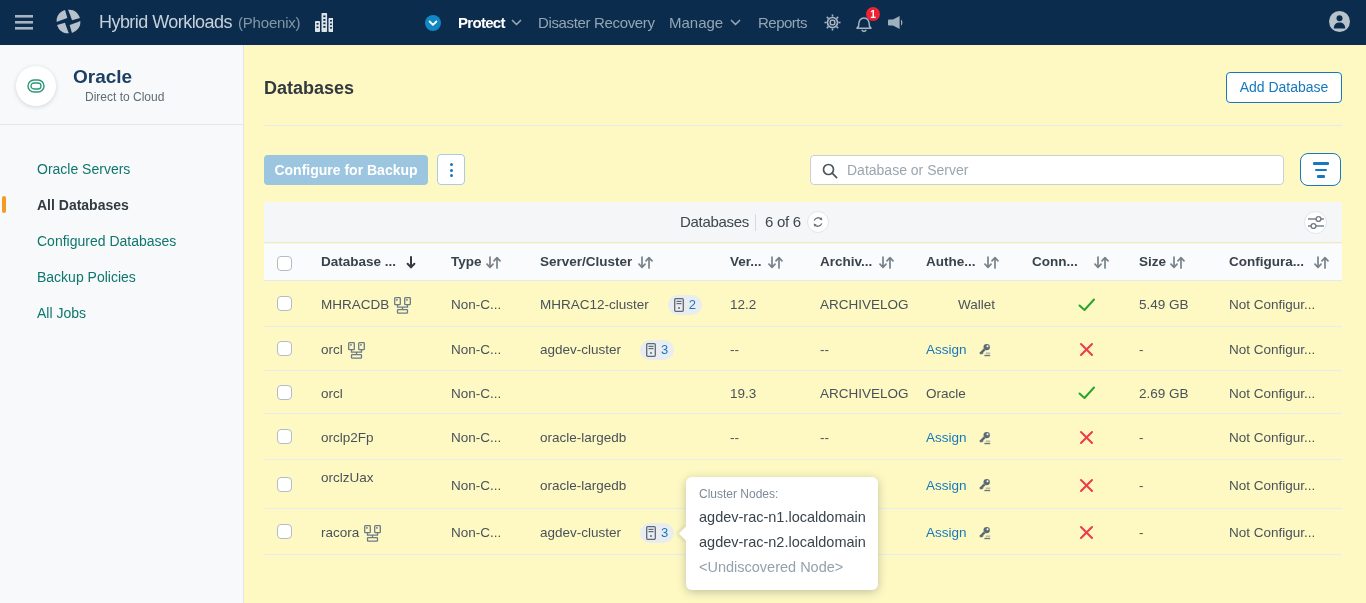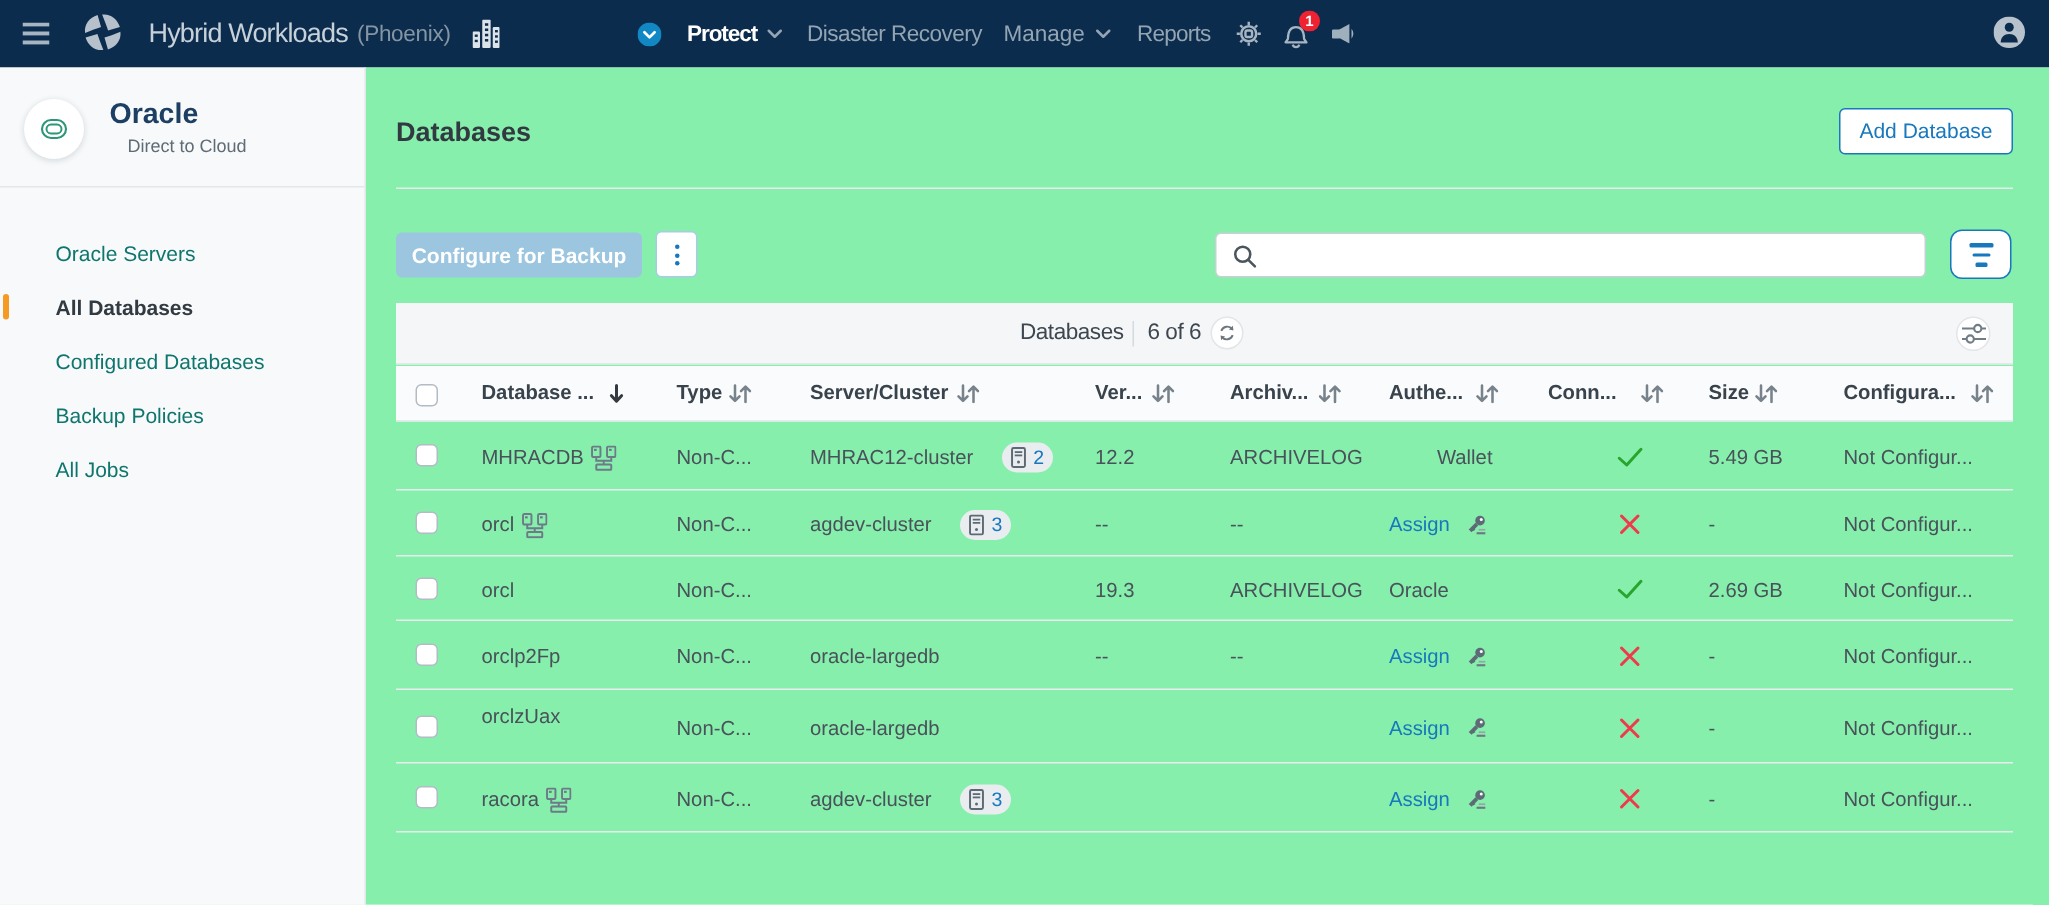--- a/index.html
+++ b/index.html
@@ -15,21 +15,21 @@
 
 #side { position:absolute; left:0; top:45px; width:244px; height:558px; background:#f7f9fa; border-right:1px solid #e2e6e9; }
 #side .circ { position:absolute; left:16px; top:21px; width:40px; height:40px; border-radius:50%; background:#fff; box-shadow:0 1px 4px rgba(40,60,80,.18); }
 #side h2 { position:absolute; left:73px; top:21px; font-size:19px; color:#1c3f63; font-weight:bold; }
 #side .sub { position:absolute; left:73px; top:45px; font-size:12px; color:#5f6b75;margin-left:12px; }
 #side .div { position:absolute; left:0; top:79px; width:243px; height:1px; background:#e4e7ea; }
 #side .item { position:absolute; left:37px; font-size:14px; color:#0f766e; }
 #side .bold { font-weight:bold; color:#333b42; }
 #side .obar { position:absolute; left:2px; top:151px; width:4px; height:17px; border-radius:2px; background:#f59b23; }
 
-#main { position:absolute; left:244px; top:45px; width:1122px; height:558px; background:#86efac; }
+#main { position:absolute; left:244px; top:45px; width:1122px; height:558px; background:#fef9c3; }
 h1 { position:absolute; left:20px; top:33px; font-size:18px; color:#323940; font-weight:bold; }
 .btn-o { position:absolute; border:1px solid #1778bd; border-radius:4px; color:#1778bd; font-size:14px; text-align:center; background:#fff; }
 #addbtn { left:982px; top:27px; width:116px; height:31px; line-height:29px; }
 #hdiv { position:absolute; left:20px; top:80px; width:1078px; height:1px; background:#e7eaec; }
 #cfgbtn { position:absolute; left:20px; top:110px; width:164px; height:30px; border-radius:4px; background:#9cc5e0; color:#fff; font-size:14px; font-weight:bold; text-align:center; line-height:30px; }
 #kebab { position:absolute; left:193px; top:109px; width:28px; height:31px; border:1px solid #a9cce4; border-radius:4px; background:#fff; }
 #kebab .d { position:absolute; left:12px; width:3px; height:3px; border-radius:50%; background:#1778bd; }
 #search { position:absolute; left:566px; top:110px; width:474px; height:30px; border:1px solid #c9d0d5; border-radius:4px; background:#fff; }
 #search .ph { position:absolute; left:36px; top:0; line-height:28px; font-size:14px; color:#9aa6af; }
 #filter { position:absolute; left:1056px; top:108px; width:41px; height:33px; border:1.5px solid #1778bd; border-radius:8px; background:#fff; }
@@ -164,20 +164,21 @@
   <div id="kebab">
     <span class="d" style="top:8px"></span>
       <span class="d" style="top:13.5px"></span>
       <span class="d" style="top:19px"></span>
   </div>
   <div id="search">
     <svg class="abs" style="left:11px;top:7px" width="16" height="16" viewBox="0 0 16 16">
       <circle cx="6.5" cy="6.5" r="5" fill="none" stroke="#4a555c" stroke-width="1.7"></circle>
       <line x1="10.2" y1="10.2" x2="14.6" y2="14.6" stroke="#4a555c" stroke-width="1.7" stroke-linecap="round"></line>
     </svg>
+    <span class="ph">Database or Server</span>
   </div>
   <div id="filter">
     <span class="b" style="top:8px;width:16px"></span>
     <span class="b" style="top:14.5px;width:12px"></span>
     <span class="b" style="top:21px;width:8px"></span>
   </div>
 
 <svg width="0" height="0" style="position:absolute">
  <defs>
   <symbol id="s-cluster" viewBox="0 0 17 17">
@@ -392,14 +393,21 @@
           <use href="#s-key"></use>
         </svg></span>
       <span class="c" style="left:815px;height:45px">
         <svg width="15" height="15">
           <use href="#s-x"></use>
         </svg>
       </span>
       <span class="c" style="left:875px;height:45px">-</span>
       <span class="c" style="left:965px;height:45px">Not Configur...</span>
     </div>
+<div id="tip">
+  <div class="arr"></div>
+  <div class="tt">Cluster Nodes:</div>
+  <div class="ln" style="top:32px">agdev-rac-n1.localdomain</div>
+  <div class="ln" style="top:57px">agdev-rac-n2.localdomain</div>
+  <div class="ln mut" style="top:82px">&lt;Undiscovered Node&gt;</div>
+</div>
 
 </div>
 
 </body></html>

